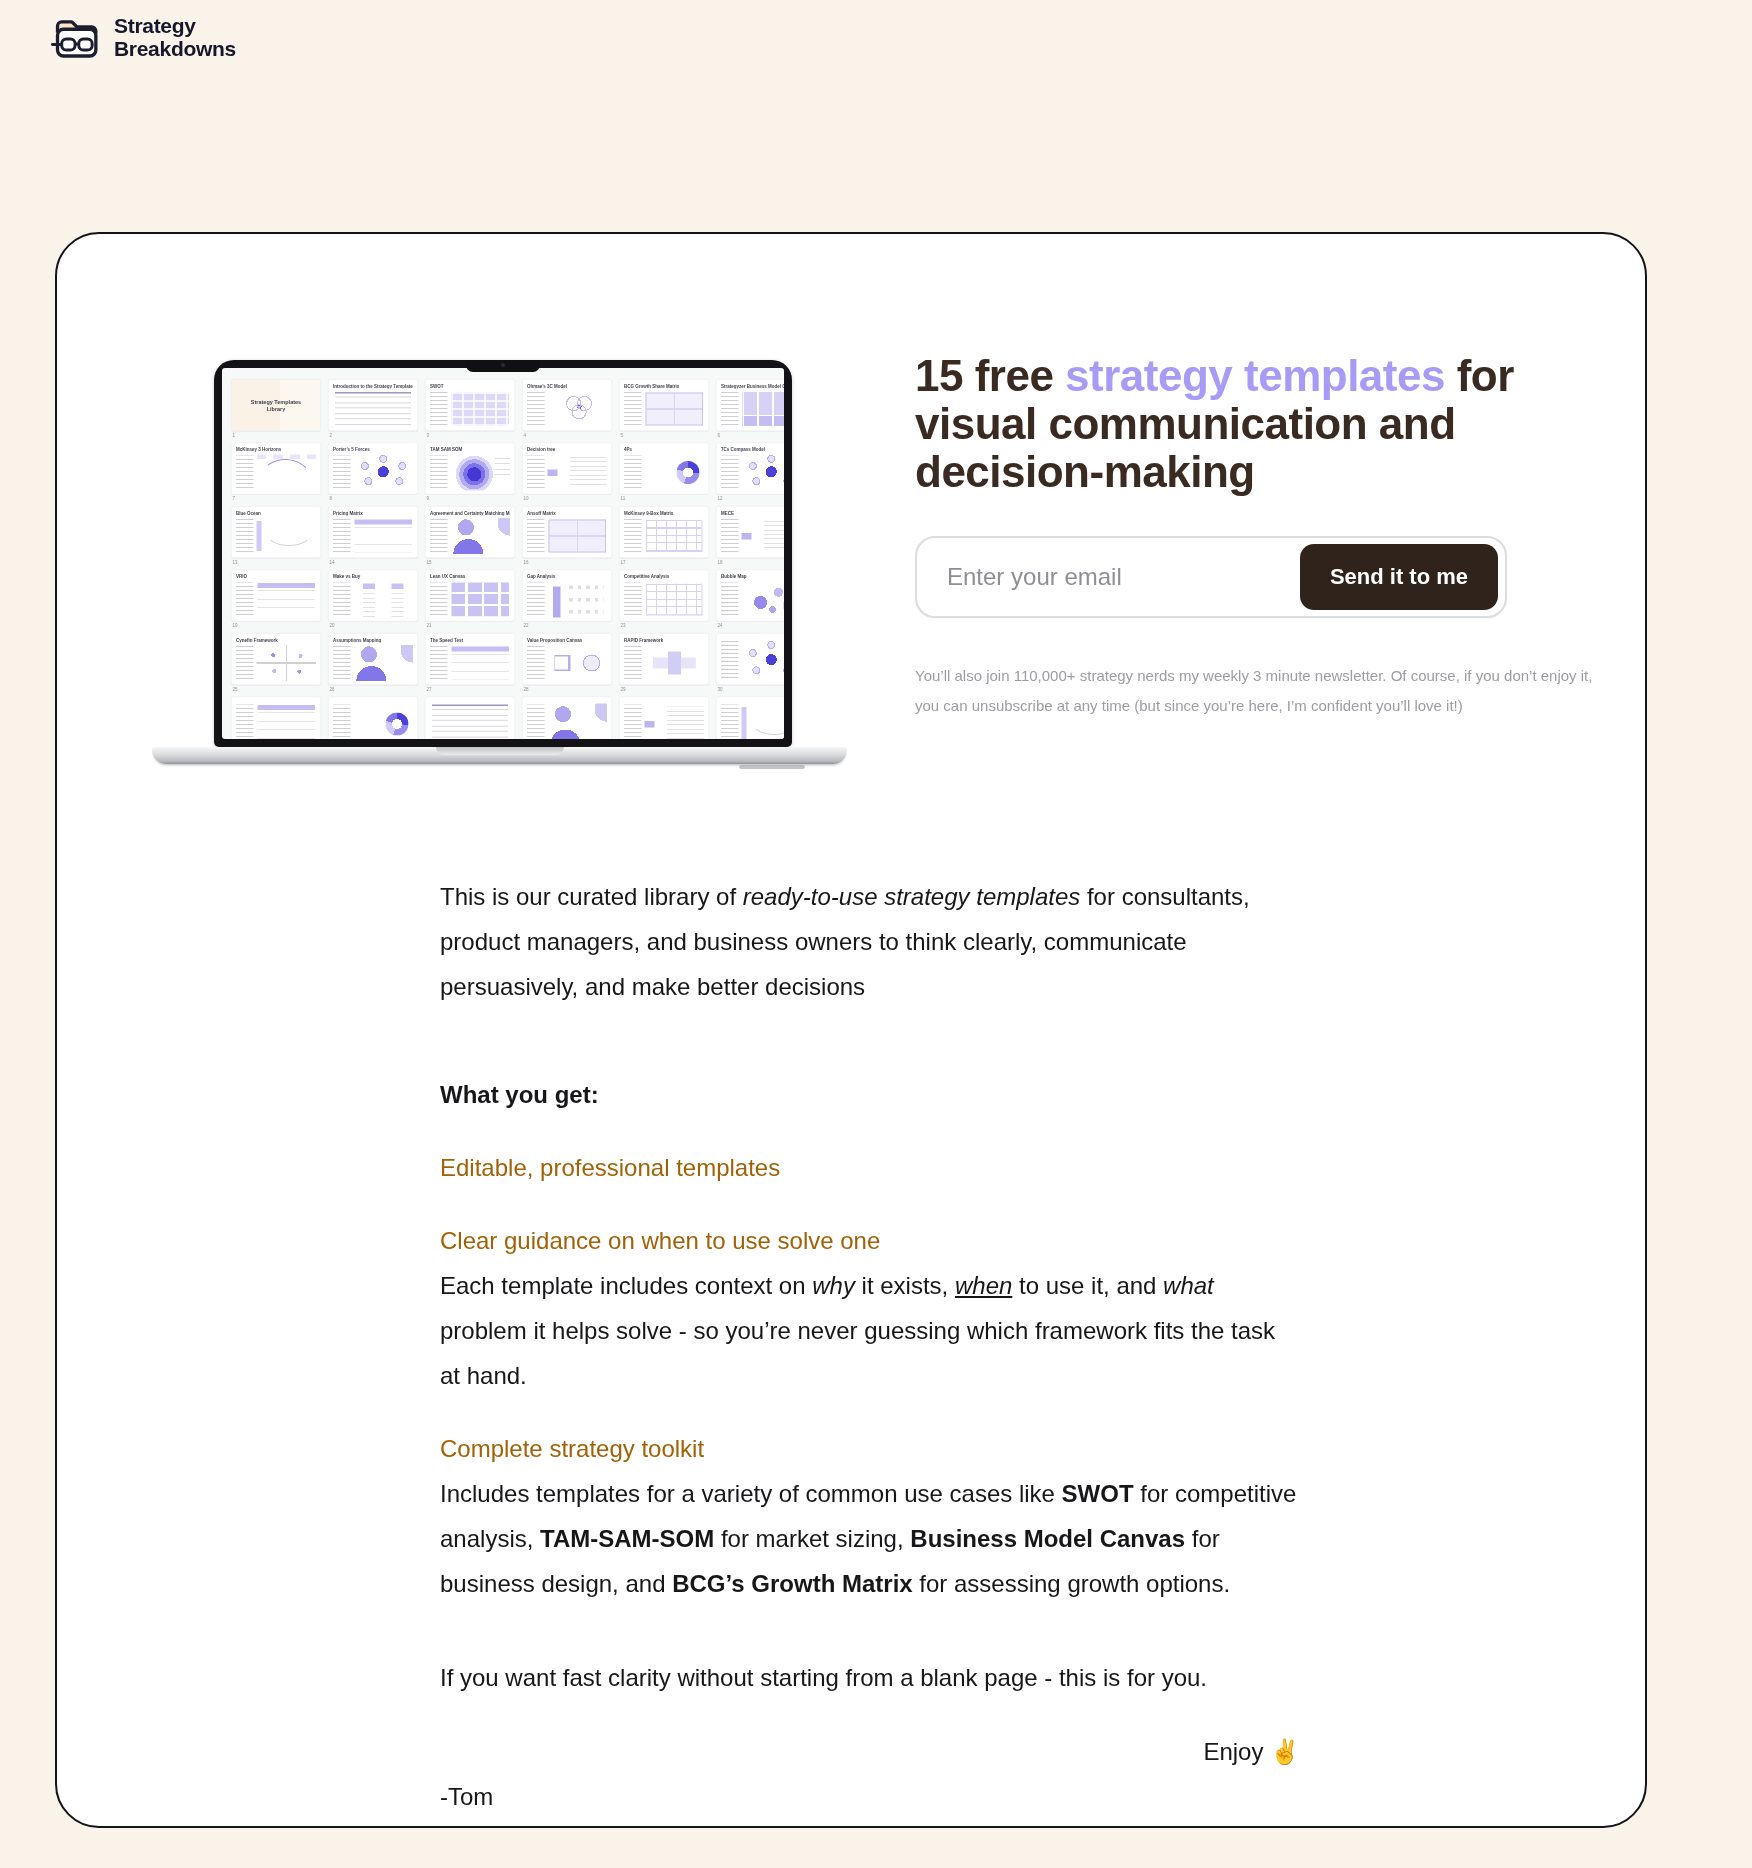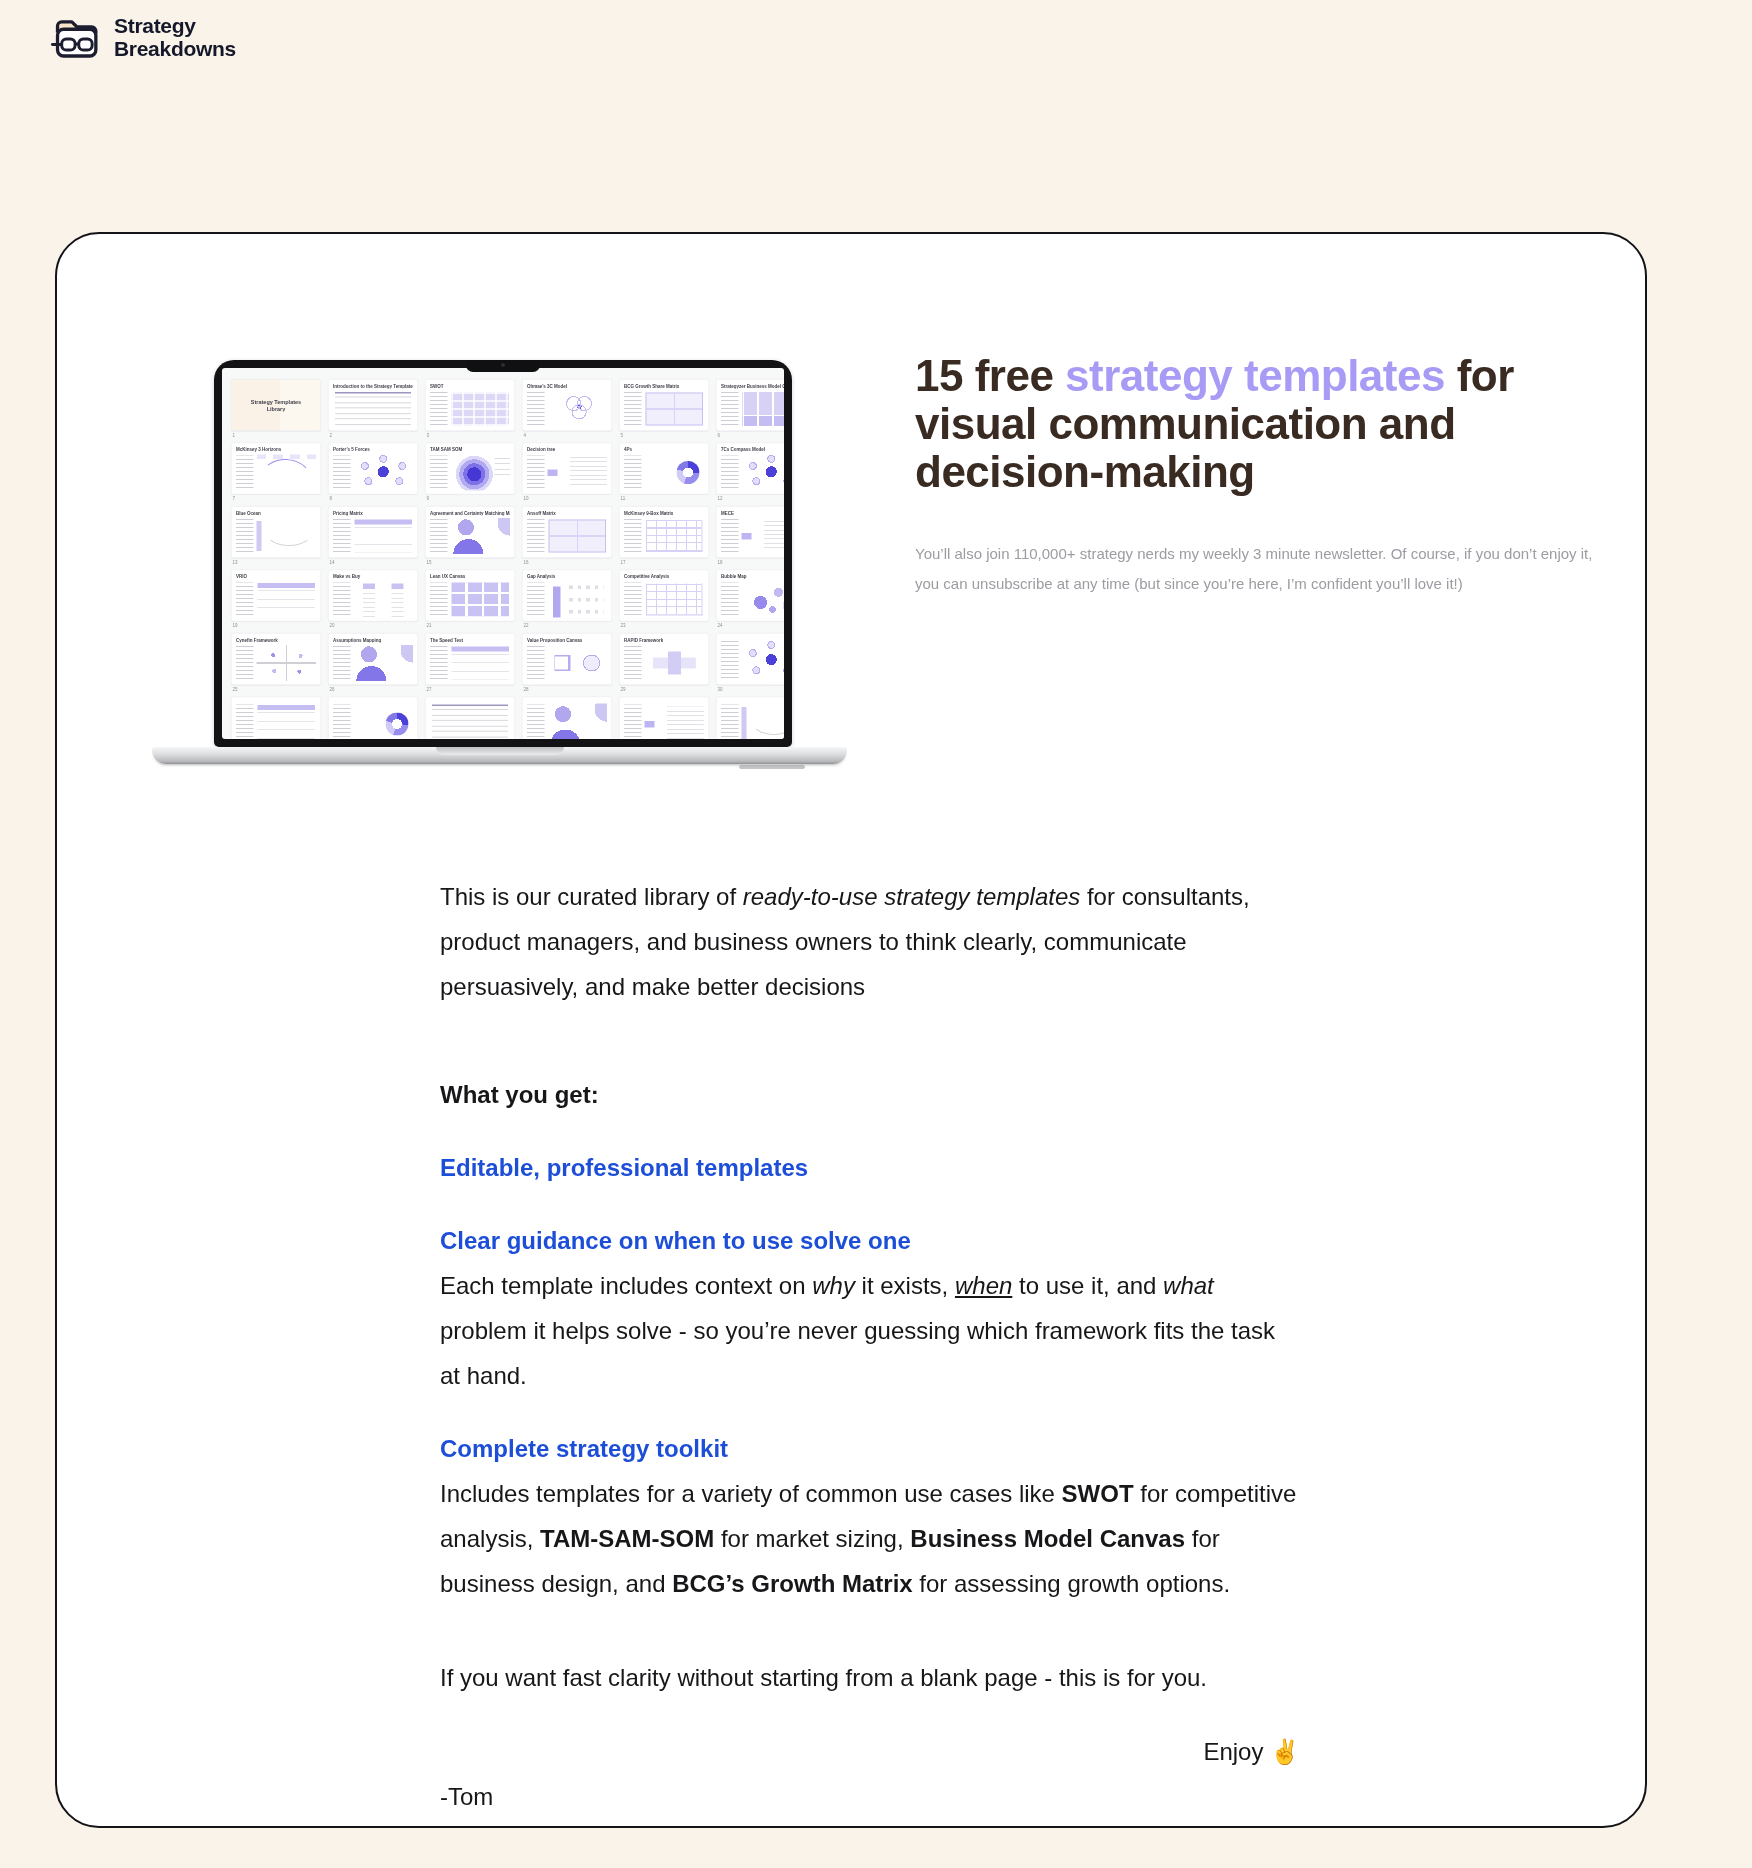--- a/index.html
+++ b/index.html
@@ -239,21 +239,21 @@
   .disclaimer {
     margin-top:43px; width:700px;
     font-size:15px; line-height:30px; color:#9c9ca2;
   }
 
   
   .content { position:absolute; left:383px; top:640px; width:860px; font-size:24px; line-height:45px; color:#17171a; }
   .content p { margin:0; }
   .wyg { font-weight:700; margin-top:63px !important; }
   .feature { margin-top:28px; }
-  .feature-title { font-weight:700; color:#1d4ed8; }
+  .feature-title { font-weight:400; color:#a16207; }
   .closing { margin-top:49px !important; }
   .signoff { margin-top:29px !important;text-align:right; }
   .signoff .emoji { color:#e9b730; }
 </style>
 </head>
 <body>
 
 <div class="logo">
   <span>
     <svg width="56" height="48" viewBox="0 0 60 52">
@@ -636,20 +636,24 @@
       <div class="notch"></div>
     </div>
     <div class="laptop-base"></div>
   </div>
 
   <div class="hero">
     <h1><span>15 free </span><span class="hl">strategy templates</span><span> for
 visual communication and
 decision-making</span></h1>
 
+    <div class="email-form">
+      <input type="email" placeholder="Enter your email" style="">
+      <button type="submit">Send it to me</button>
+    </div>
 
     <div class="disclaimer">You’ll also join 110,000+ strategy nerds my weekly 3 minute newsletter. Of course, if you don’t enjoy it, you can unsubscribe at any time (but since you’re here, I’m confident you’ll love it!)</div>
   </div>
 
   <div class="content">
     <p><span>This is our curated library of </span><span style="font-style: italic;">ready-to-use strategy templates</span><span> for consultants, product managers, and business owners to think clearly, communicate persuasively, and make better decisions</span></p>
 
     <p class="wyg">What you get:</p>
 
     <div class="feature">

